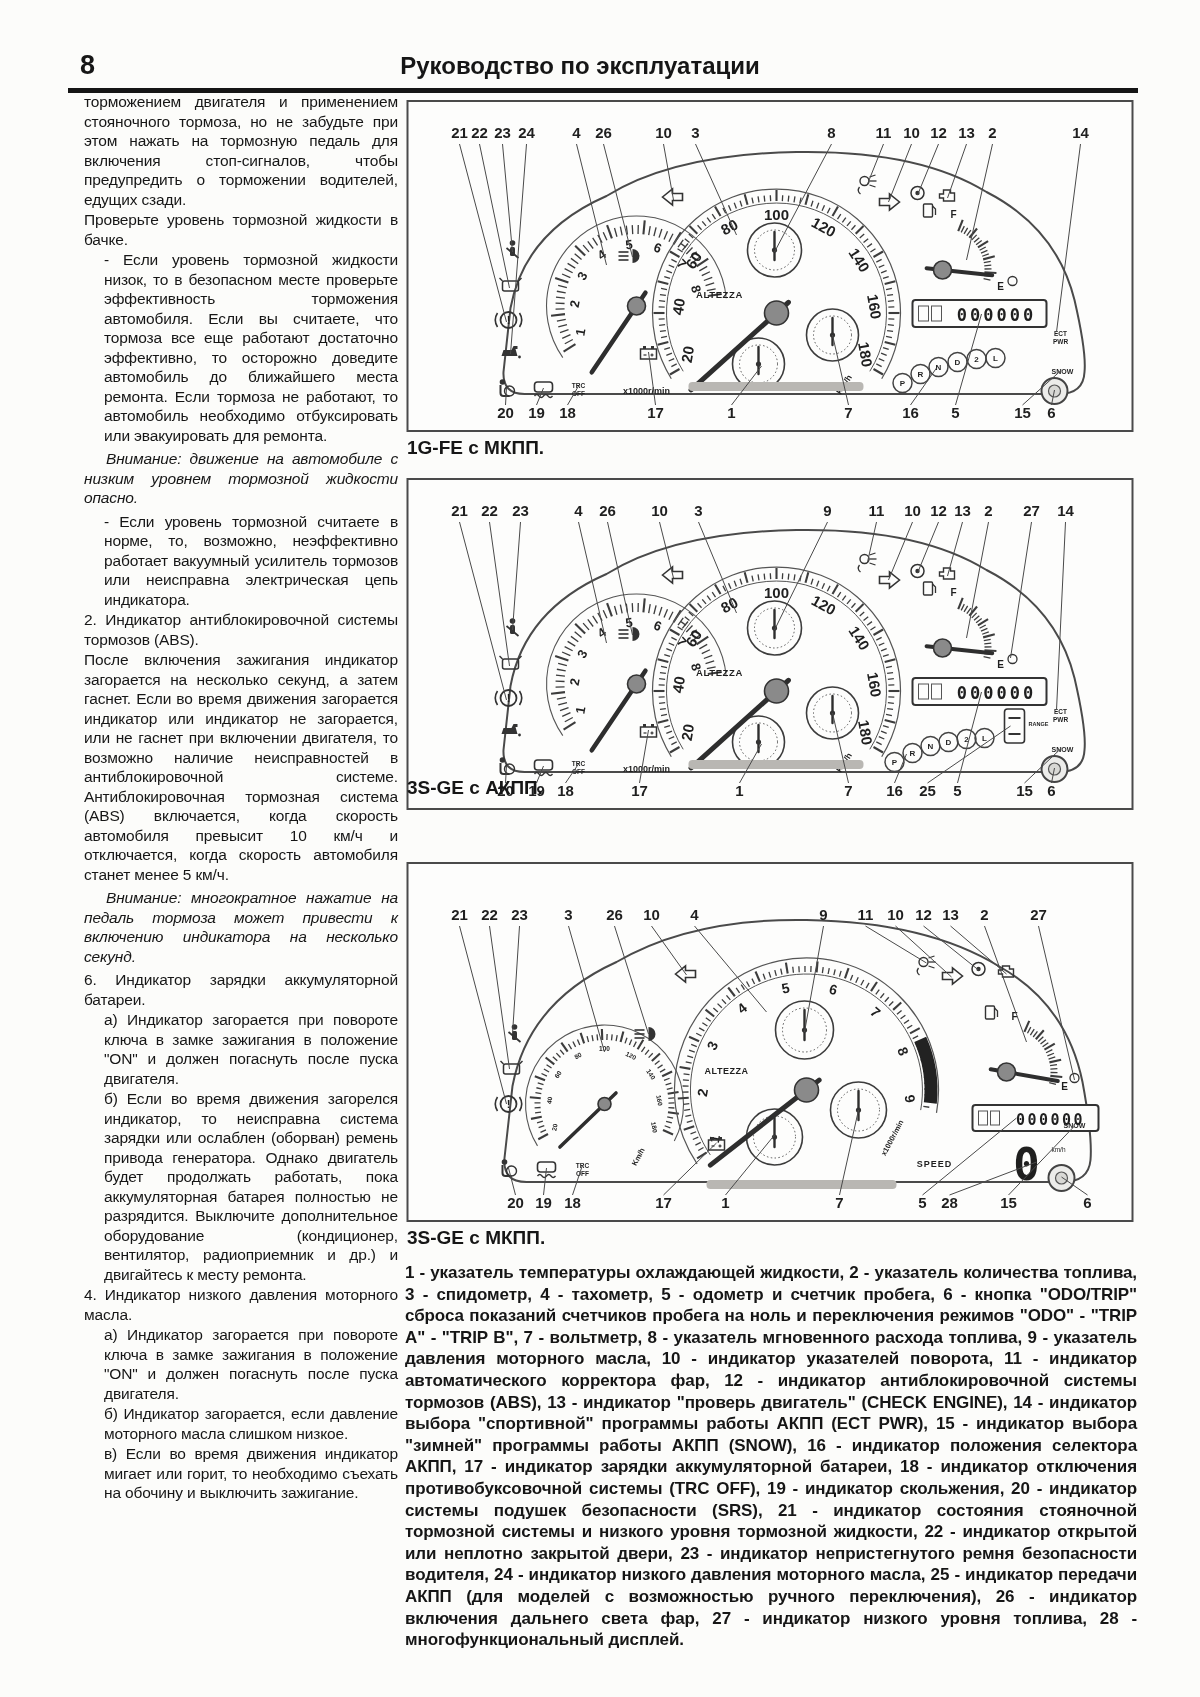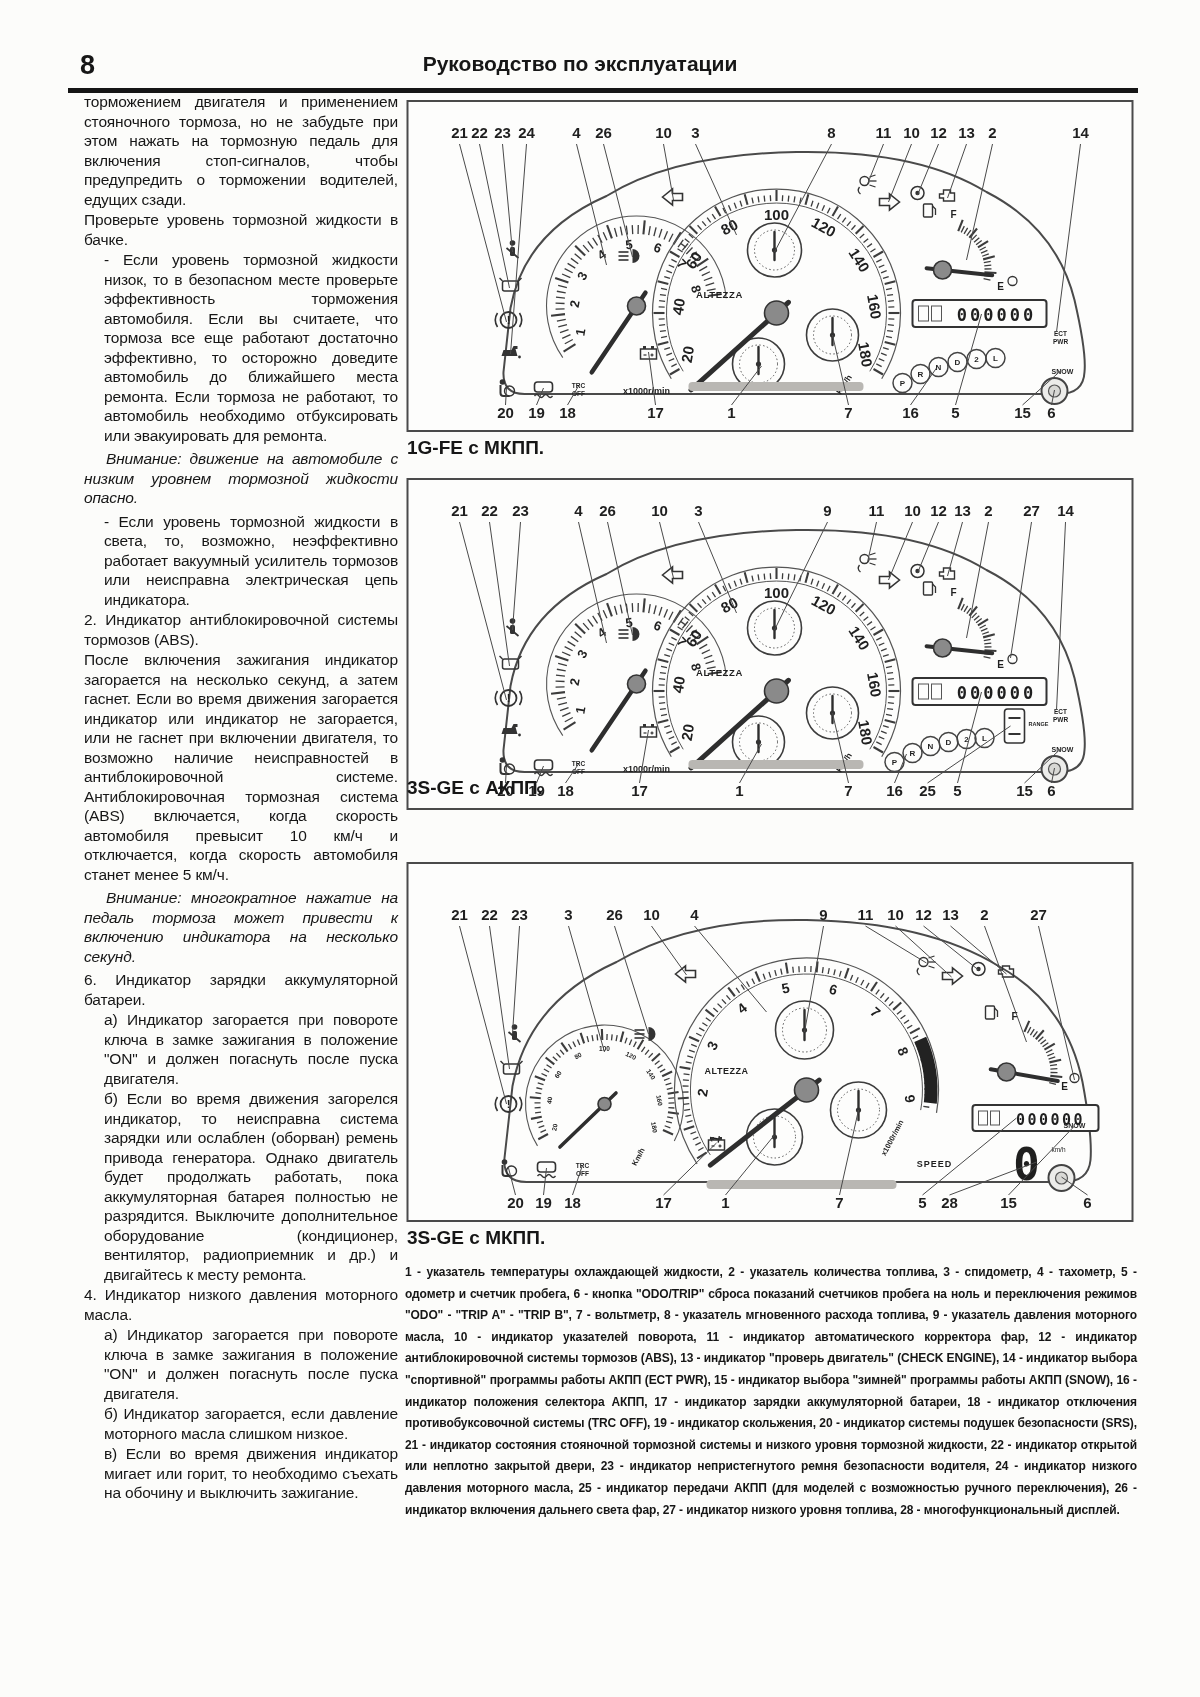--- a/index.html
+++ b/index.html
@@ -1,47 +1,47 @@
 <!DOCTYPE html>
 <html><head>
 <meta charset="utf-8">
 <style>
   html,body{margin:0;padding:0;background:#dedede;}
   .page{position:relative;width:1200px;height:1697px;margin:0 auto;background:#fcfcfa;
         font-family:"Liberation Sans",sans-serif;color:#161616;overflow:hidden;}
   .page-number{position:absolute;left:80px;top:50px;font-size:27px;font-weight:bold;}
   .page-title{position:absolute;left:170px;top:52px;width:820px;text-align:center;
-              font-size:21px;font-weight:bold;}
+              font-size:24px;font-weight:bold;}
   .header-rule{position:absolute;left:68px;top:88px;width:1070px;height:5px;background:#151515;}
   .left-col{position:absolute;left:84px;top:92px;width:314px;}
   .lp{margin:0 0 1px 0;text-align:justify;font-size:15.5px;line-height:19.5px;letter-spacing:-0.15px;}
   .lp.indent{padding-left:20px;}
   .lp.attention{font-style:italic;margin:4px 0;}
   .lp.attention .lead{margin-left:22px;}
   .fig-svg{position:absolute;left:405px;width:730px;display:block;}
   .fig-caption{position:absolute;left:407px;font-size:19px;font-weight:bold;text-align:center;}
   .legend{position:absolute;left:405px;top:1262px;width:732px;margin:0;font-weight:bold;
-          font-size:12px;line-height:21.6px;text-align:justify;letter-spacing:-0.1px;}
+          font-size:17px;line-height:21.6px;text-align:justify;letter-spacing:-0.1px;}
   svg text{font-family:"Liberation Sans",sans-serif;fill:#1f1f1f;stroke:none;}
   svg .mono{font-family:"DejaVu Sans Mono",monospace;}
 </style>
 </head>
 <body>
 
 <div class="page">
   <div class="page-number">8</div>
   <div class="page-title">Руководство по эксплуатации</div>
   <div class="header-rule"></div>
 
   <div class="left-col">
       <p class="lp plain">торможением двигателя и применением стояночного тормоза, но не забудьте при этом нажать на тормозную педаль для включения стоп-сигналов, чтобы предупредить о торможении водителей, едущих сзади.</p>
       <p class="lp plain">Проверьте уровень тормозной жидкости в бачке.</p>
       <p class="lp indent">- Если уровень тормозной жидкости низок, то в безопасном месте проверьте эффективность торможения автомобиля. Если вы считаете, что тормоза все еще работают достаточно эффективно, то осторожно доведите автомобиль до ближайшего места ремонта. Если тормоза не работают, то автомобиль необходимо отбуксировать или эвакуировать для ремонта.</p>
       <p class="lp attention"><span class="lead">Внимание</span>: движение на автомобиле с низким уровнем тормозной жидкости опасно.</p>
-      <p class="lp indent">- Если уровень тормозной жидкости в света, то, возможно, неэффективно работает вакуумный усилитель тормозов или неисправна электрическая цепь индикатора.</p>
+      <p class="lp indent">- Если уровень тормозной считаете в норме, то, возможно, неэффективно работает вакуумный усилитель тормозов или неисправна электрическая цепь индикатора.</p>
       <p class="lp plain">2. Индикатор антиблокировочной системы тормозов (ABS).</p>
       <p class="lp plain">После включения зажигания индикатор загорается на несколько секунд, а затем гаснет. Если во время движения загорается индикатор или индикатор не загорается, или не гаснет при включении двигателя, то возможно наличие неисправностей в антиблокировочной системе. Антиблокировочная тормозная система (ABS) включается, когда скорость автомобиля превысит 10 км/ч и отключается, когда скорость автомобиля станет менее 5 км/ч.</p>
       <p class="lp attention"><span class="lead">Внимание</span>: многократное нажатие на педаль тормоза может привести к включению индикатора на несколько секунд.</p>
       <p class="lp plain">6. Индикатор зарядки аккумуляторной батареи.</p>
       <p class="lp indent">а) Индикатор загорается при повороте ключа в замке зажигания в положение "ON" и должен погаснуть после пуска двигателя.</p>
       <p class="lp indent">б) Если во время движения загорелся индикатор, то неисправна система зарядки или ослаблен (оборван) ремень привода генератора. Однако двигатель будет продолжать работать, пока аккумуляторная батарея полностью не разрядится. Выключите дополнительное оборудование (кондиционер, вентилятор, радиоприемник и др.) и двигайтесь к месту ремонта.</p>
       <p class="lp plain">4. Индикатор низкого давления моторного масла.</p>
       <p class="lp indent">а) Индикатор загорается при повороте ключа в замке зажигания в положение "ON" и должен погаснуть после пуска двигателя.</p>
       <p class="lp indent">б) Индикатор загорается, если давление моторного масла слишком низкое.</p>
       <p class="lp indent">в) Если во время движения индикатор мигает или горит, то необходимо съехать на обочину и выключить зажигание.</p>

